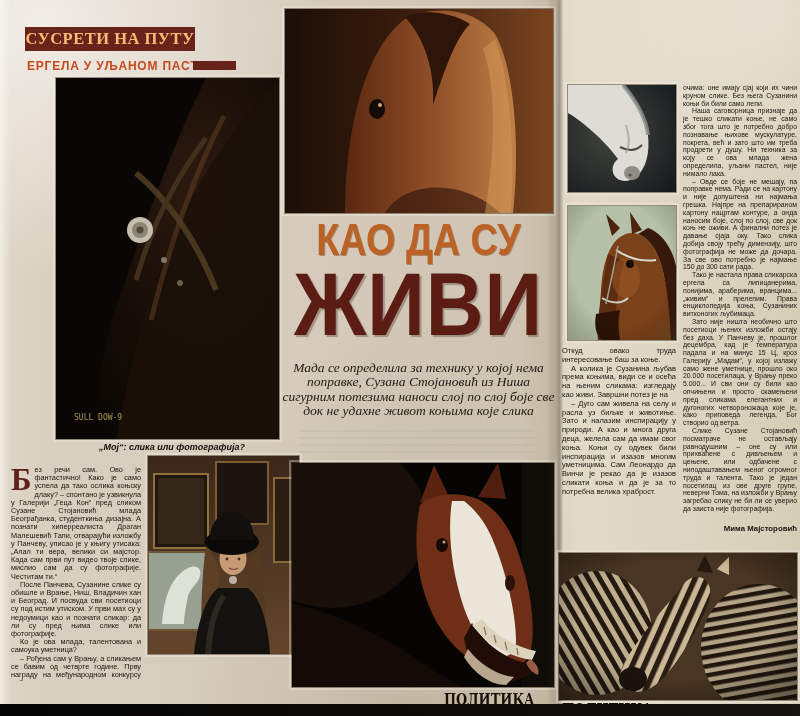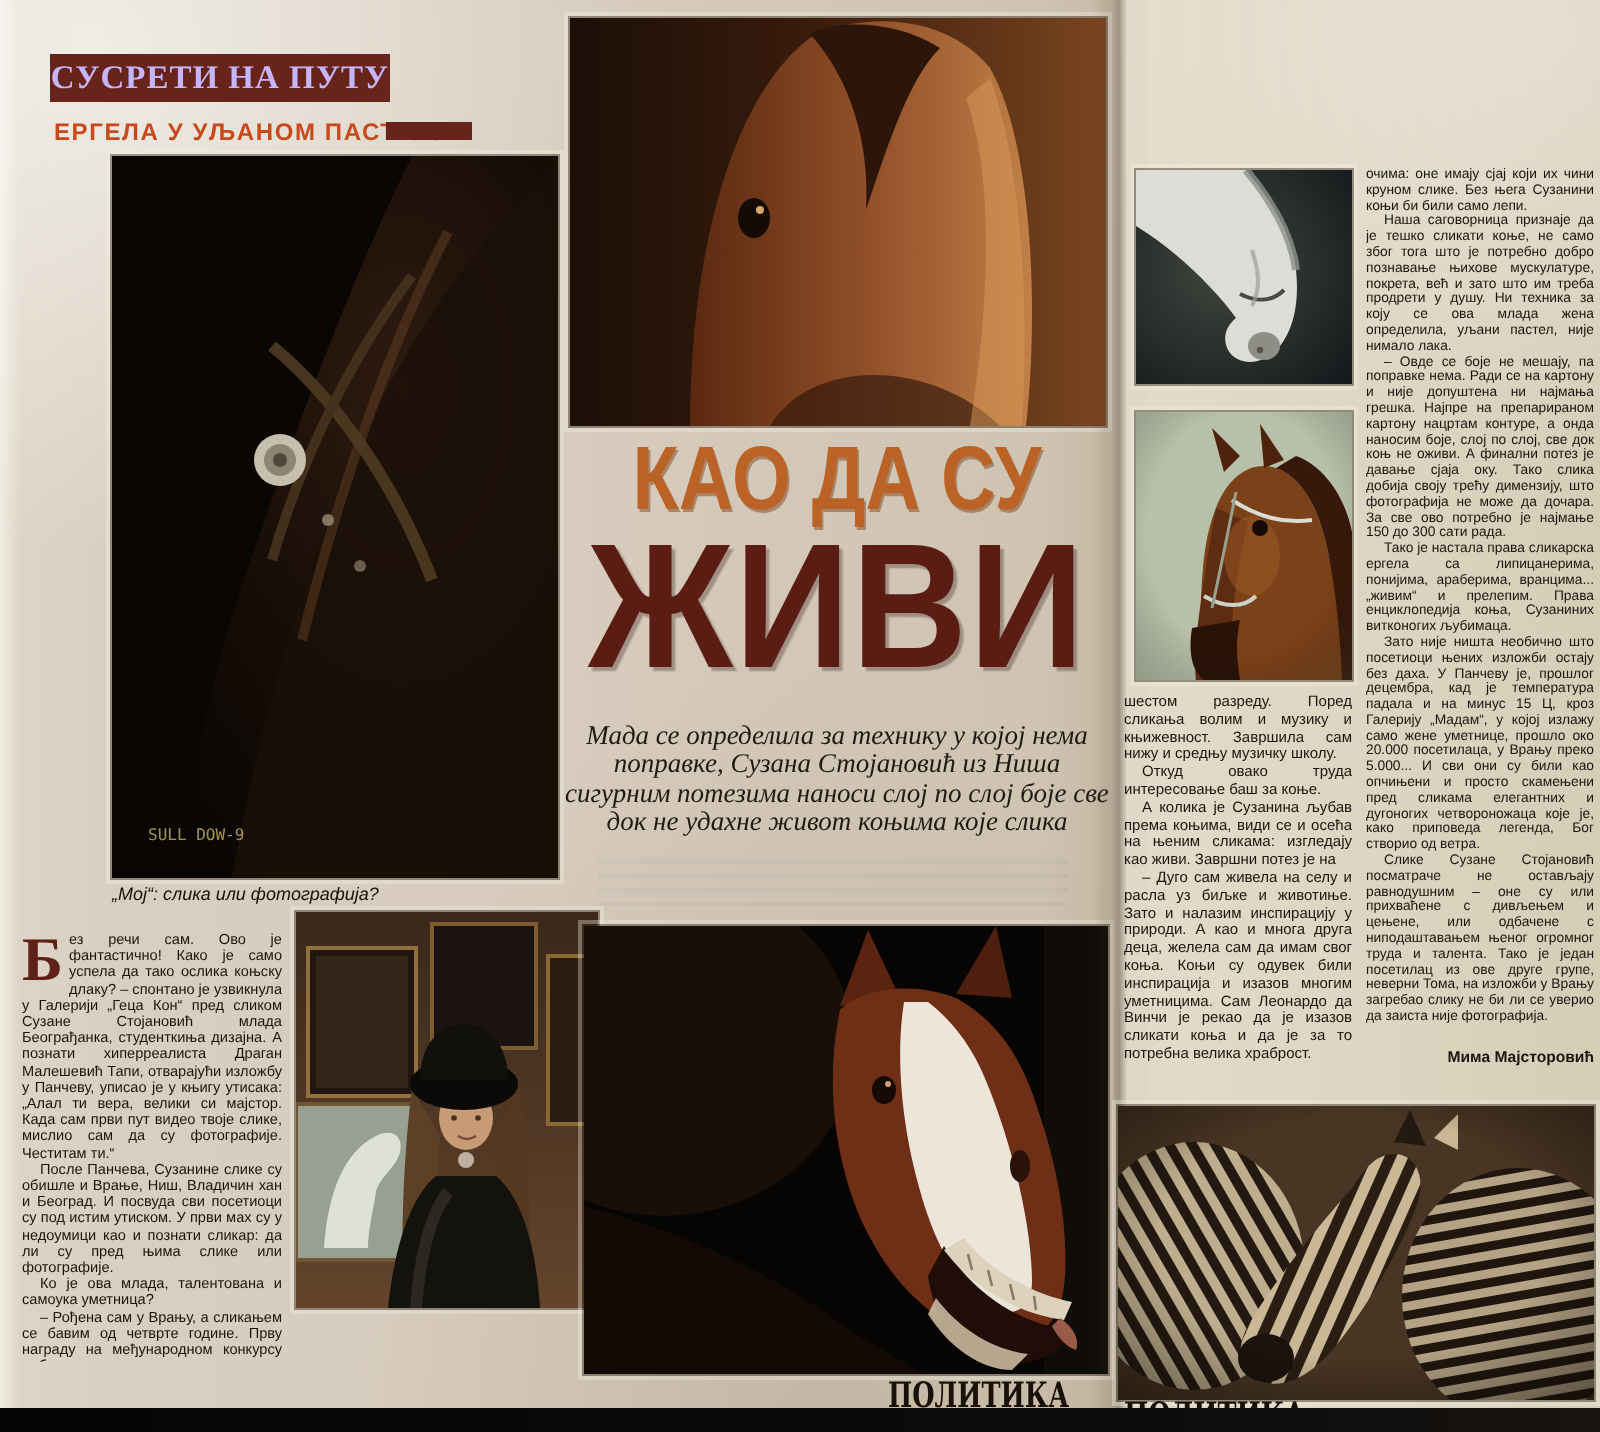--- a/index.html
+++ b/index.html
@@ -8,27 +8,27 @@
     background:linear-gradient(90deg,#f0ece1 0px,#ddd4c5 10px,#d9cfc0 60px,#d6cbbc 300px,#cfc4b2 520px,#c6baa6 552px,#e3dbc9 575px,#ddd5c1 690px,#d6cdb7 800px);}
   .page::before{content:"";position:absolute;inset:0;pointer-events:none;
     background:
       radial-gradient(ellipse at 6% 3%, rgba(255,255,255,.6), rgba(255,255,255,0) 26%),
       radial-gradient(ellipse at 96% 2%, rgba(255,255,255,.35), rgba(255,255,255,0) 22%),
       radial-gradient(ellipse at 50% 105%, rgba(120,100,70,.18), rgba(0,0,0,0) 40%);}
   .photo{position:absolute;border:1px solid rgba(55,44,30,.45);box-shadow:0 0 0 2px rgba(245,240,228,.35);}
   .photo svg{display:block;width:100%;height:100%;}
 
   .kicker{position:absolute;left:25px;top:27px;width:170px;height:24px;background:#68241a;
-    color:#c4b5fd;font-family:"Liberation Serif","DejaVu Serif",serif;font-weight:bold;
+    color:#fdba74;font-family:"Liberation Serif","DejaVu Serif",serif;font-weight:bold;
     font-size:16.5px;line-height:24px;text-align:center;letter-spacing:.5px;}
   .topic{position:absolute;left:27px;top:59px;color:#c8491c;font-size:12px;font-weight:bold;
     letter-spacing:.8px;white-space:nowrap;}
   .topic-bar{position:absolute;left:193px;top:61px;width:43px;height:9px;background:#68241a;}
 
-  .caption{position:absolute;font-style:italic;font-weight:normal;color:#15110c;}
+  .caption{position:absolute;font-style:italic;font-weight:bold;color:#15110c;margin-left:43px;}
   .caption-moj{left:56px;top:442px;width:224px;font-size:9px;}
   .caption-suzana{left:146px;top:656px;width:155px;font-size:8.4px;line-height:10px;text-align:center;}
 
   .title{position:absolute;left:283px;top:214px;width:271px;margin:0;text-align:center;
     font-family:Liberation Sans, sans-serif;}
   .t1{display:block;font-size:41px;line-height:46px;font-weight:bold;color:#bb6226;
     text-shadow:1px 1px 0 rgba(115,55,15,.45);transform:scale(.92,1.1);transform-origin:center top;}
   .t2{display:block;font-size:87px;line-height:90px;font-weight:bold;color:#5b1d13;letter-spacing:1px;
     text-shadow:2px 2px 1px rgba(40,10,5,.3);transform:scale(.92,1.02);transform-origin:center top;margin-top:-2px;}
 
@@ -241,21 +241,20 @@
       <ellipse cx="58" cy="72" rx="14" ry="20" fill="#a05c28" opacity=".5"></ellipse>
       <circle cx="62" cy="58" r="4" fill="#170c05"></circle>
       <path d="M48,44 C60,52 74,56 88,54" stroke="#d9ddd3" stroke-width="2" fill="none"></path>
       <path d="M34,92 C44,98 54,98 60,92" stroke="#cdd2c6" stroke-width="2" fill="none"></path>
       <path d="M50,40 C46,60 42,80 38,98" stroke="#9aa08f" stroke-width="1.5" fill="none"></path>
       <rect width="108" height="134" fill="url(#bv)"></rect>
     </svg>
   </div>
 
   <div class="col col2">
-      <p class="para">шестом разреду. Поред сликања волим и музику и књижевност. Завршила сам нижу и средњу музичку школу.</p>
       <p class="para">Откуд овако труда интересовање баш за коње.</p>
       <p class="para">А колика је Сузанина љубав према коњима, види се и осећа на њеним сликама: изгледају као живи. Завршни потез је на</p>
       <p class="para">– Дуго сам живела на селу и расла уз биљке и животиње. Зато и налазим инспирацију у природи. А као и многа друга деца, желела сам да имам свог коња. Коњи су одувек били инспирација и изазов многим уметницима. Сам Леонардо да Винчи је рекао да је изазов сликати коња и да је за то потребна велика храброст.</p>
     </div>
 
   <div class="col col3">
       <p class="para">очима: оне имају сјај који их чини круном слике. Без њега Сузанини коњи би били само лепи.</p>
       <p class="para">Наша саговорница признаје да је тешко сликати коње, не само због тога што је потребно добро познавање њихове мускулатуре, покрета, већ и зато што им треба продрети у душу. Ни техника за коју се ова млада жена определила, уљани пастел, није нимало лака.</p>
       <p class="para">– Овде се боје не мешају, па поправке нема. Ради се на картону и није допуштена ни најмања грешка. Најпре на препарираном картону нацртам контуре, а онда наносим боје, слој по слој, све док коњ не оживи. А финални потез је давање сјаја оку. Тако слика добија своју трећу димензију, што фотографија не може да дочара. За све ово потребно је најмање 150 до 300 сати рада.</p>
       <p class="para">Тако је настала права сликарска ергела са липицанерима, понијима, араберима, вранцима... „живим“ и прелепим. Права енциклопедија коња, Сузаниних витконогих љубимаца.</p>

